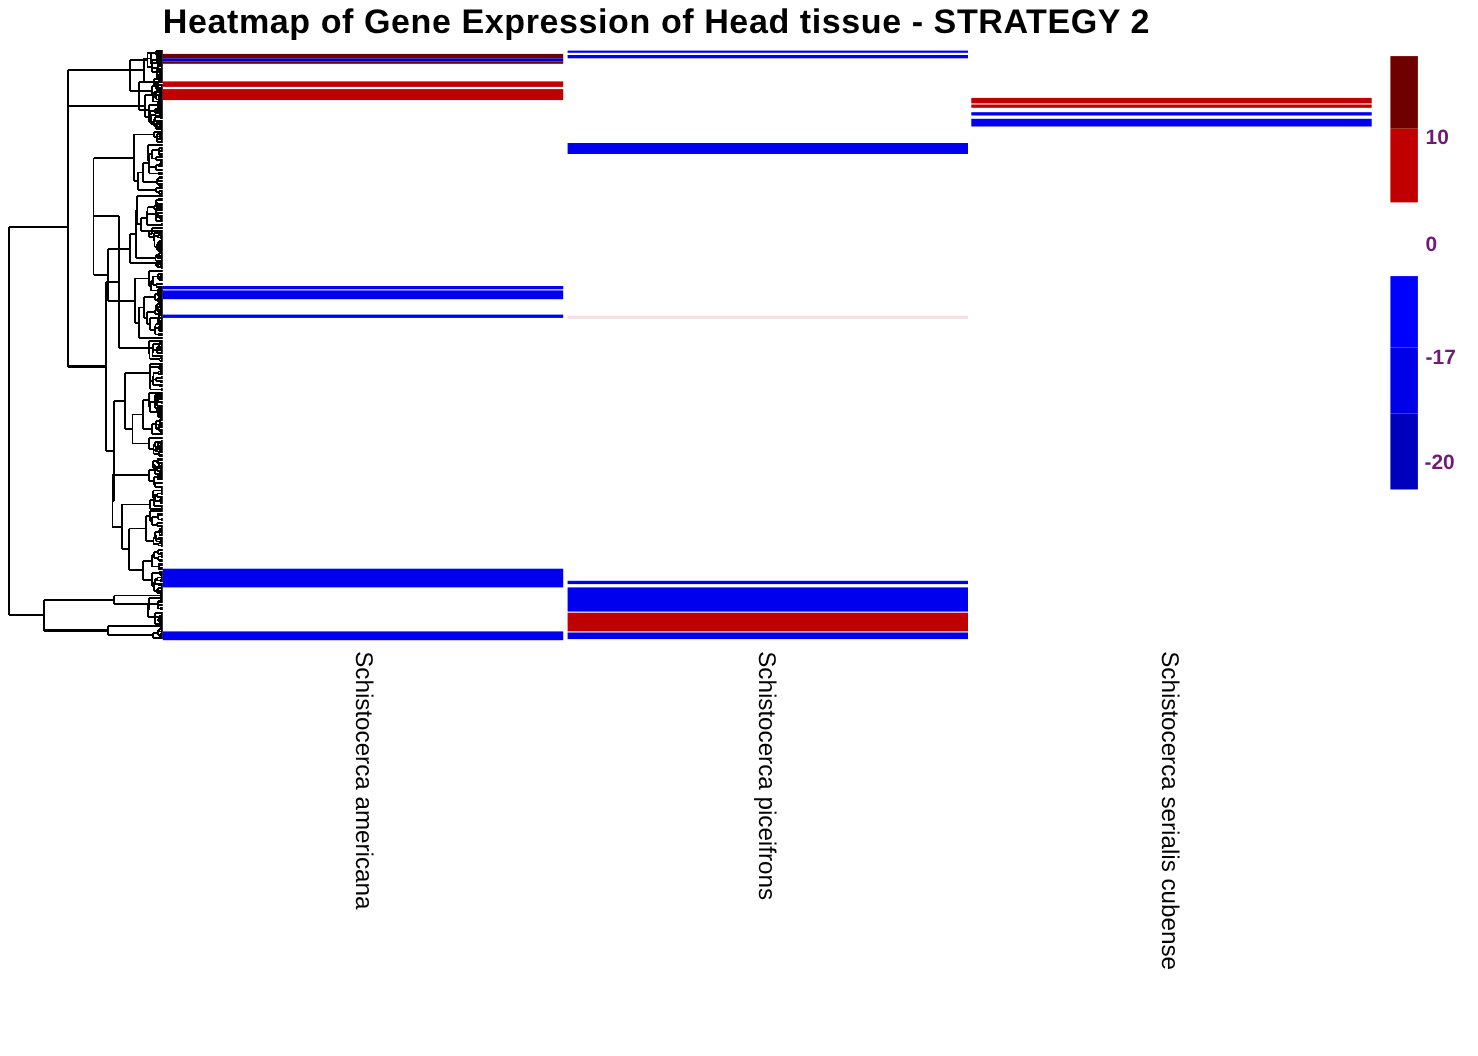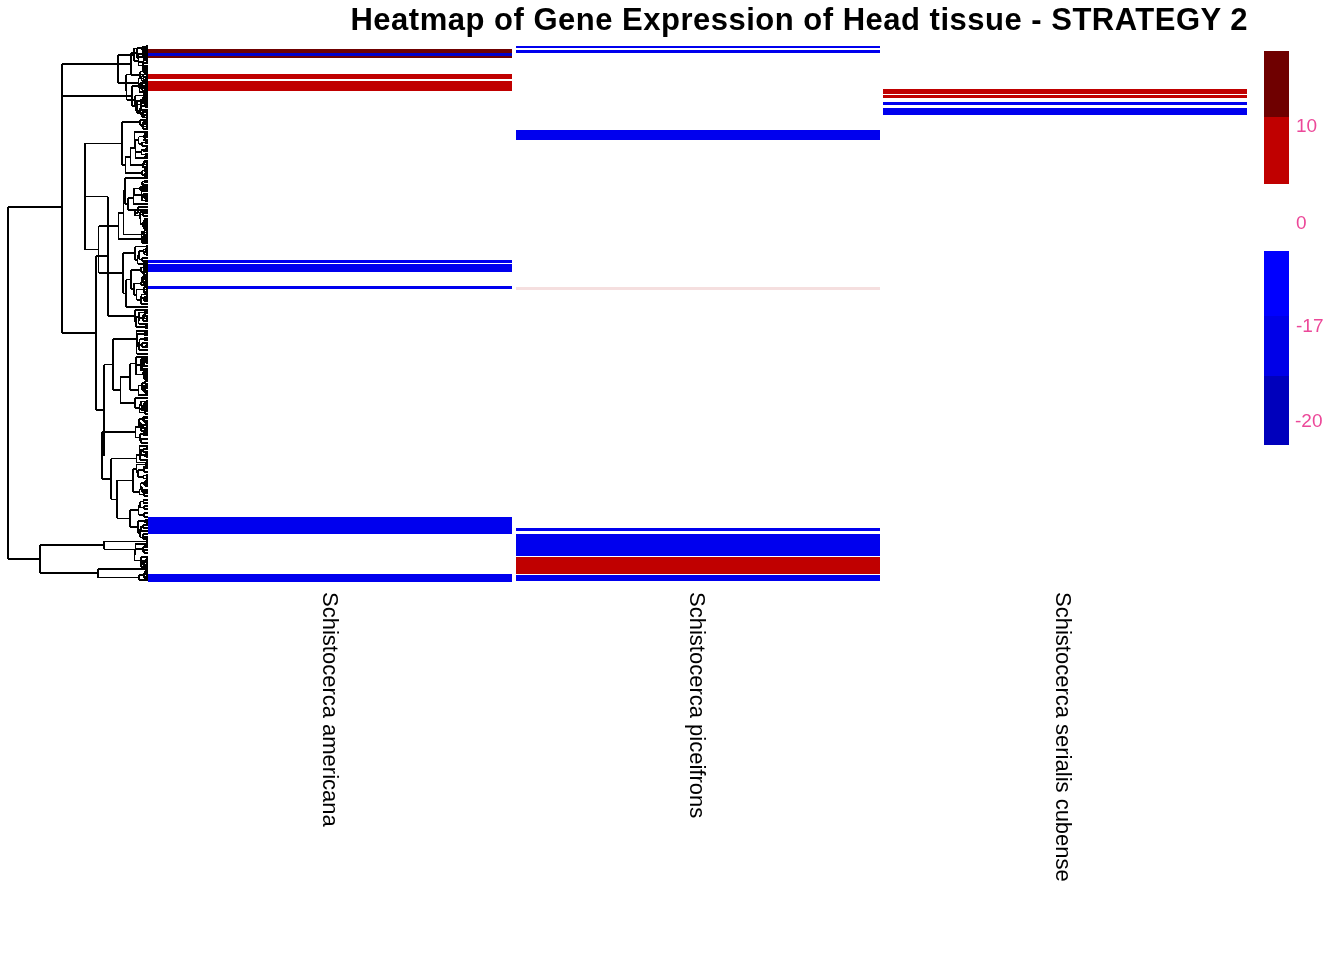--- a/index.html
+++ b/index.html
@@ -1,25 +1,25 @@
 <!DOCTYPE html>
 <html><head>
 <meta charset="utf-8">
 <style>
   html,body{margin:0;padding:0;background:#ffffff;}
   #figure{position:relative;width:1344px;height:960px;background:#ffffff;overflow:hidden;
           font-family:"Liberation Sans", sans-serif;}
-  .title{position:absolute;left:148px;top:2px;width:1100px;text-align:right;
+  .title{position:absolute;left:148px;top:2px;width:1100px;text-align:left;
          font-size:31px;font-weight:bold;color:#000;letter-spacing:.5px;white-space:nowrap;}
   #heatmap{position:absolute;left:148px;top:44px;width:1100px;height:538px;background:#ffffff;}
   .band{position:absolute;}
   .col-label{position:absolute;top:592px;writing-mode:vertical-rl;text-orientation:mixed;
              font-size:22px;color:#000;white-space:nowrap;line-height:1.1;}
   .legend-seg{position:absolute;}
-  .legend-tick{position:absolute;font-size:19px;color:#ec4899;line-height:1;}
+  .legend-tick{position:absolute;font-size:19px;color:#701a75;line-height:1;font-weight:bold;}
   svg{position:absolute;left:0;top:0;}
 </style>
 </head>
 <body>
 <div id="figure">
 
   <div class="title">Heatmap of Gene Expression of Head tissue - STRATEGY 2</div>
 
   <svg width="1344" height="960" viewBox="0 0 1344 960" shape-rendering="crispEdges">
       <line x1="145.16620421212812" y1="48.12207326517972" x2="149" y2="48.12207326517972" stroke="#000000" stroke-width="2.4"></line>

